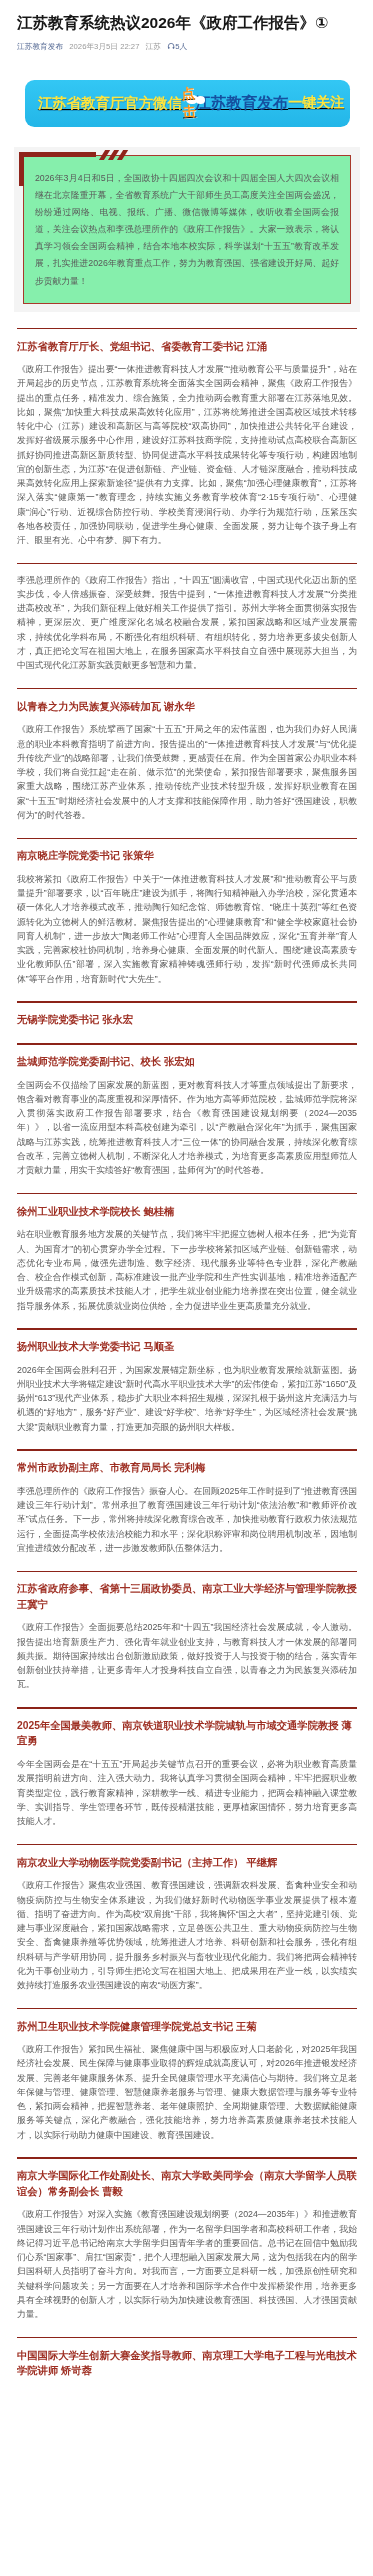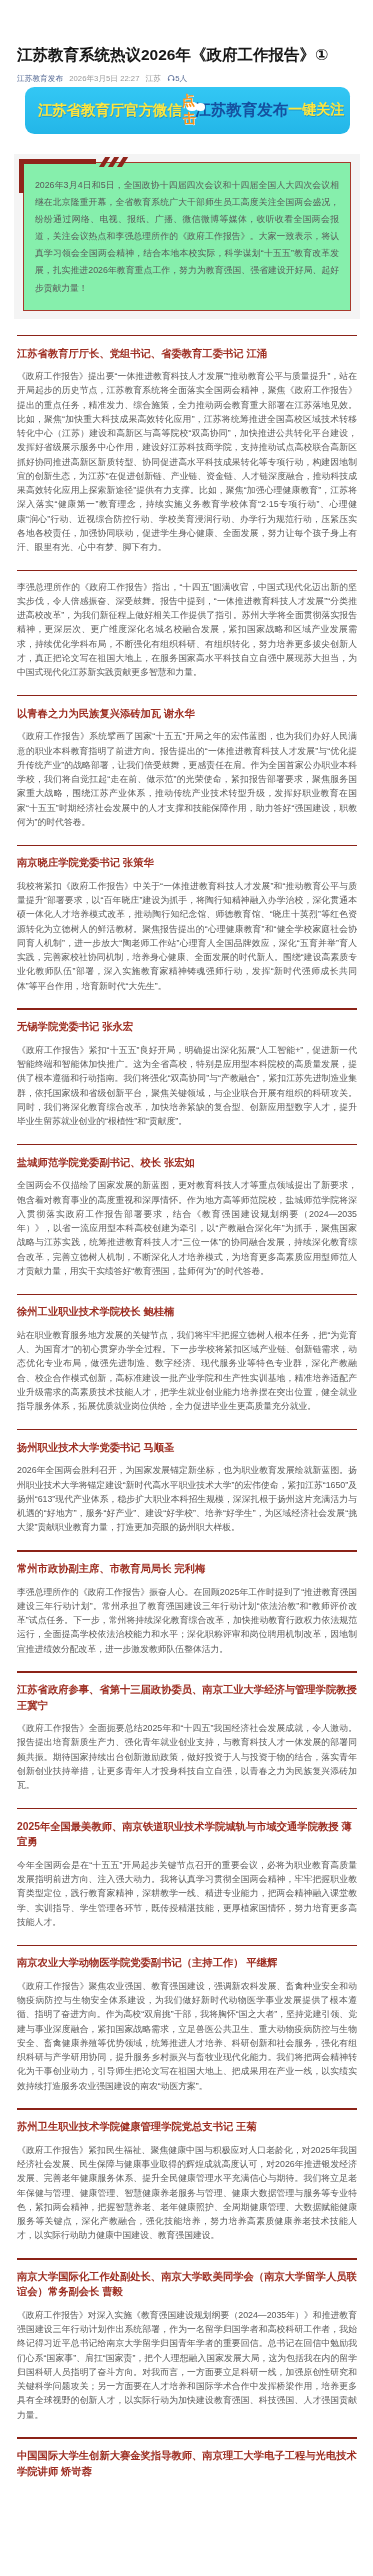--- a/index.html
+++ b/index.html
@@ -1,31 +1,31 @@
 <!DOCTYPE html>
 <html style="font-size:8.2px"><head>
 <meta charset="utf-8">
 <title>江苏教育系统热议2026年《政府工作报告》①</title>
 <style>
   html,body{margin:0;padding:0;background:#ffffff;}
   body{width:374px;font-family:"Liberation Sans","DejaVu Sans",sans-serif;-webkit-font-smoothing:antialiased;}
   .page{width:374px;background:#fff;overflow:hidden;}
 
   
-  .header{padding:13.4px 17px 0 17px;margin-top:32px;}
+  .header{padding:13.4px 17px 0 17px;}
   .title{font-size:15.5px;line-height:1.35;font-weight:bold;color:#171717;margin:0;}
   .meta{margin-top:7.2px;font-size:7.7px;color:#9b9b9b;display:flex;align-items:center;gap:6.2px;}
   .meta .account{color:#576b95;cursor:pointer;}
   .meta .listen{color:#576b95;display:inline-flex;align-items:center;gap:0;}
   .meta svg{display:block;}
 
   
-  .banner{margin:3px auto 0 auto;width:325px;height:47px;border-radius:9.3px;
+  .banner{margin:28px auto 0 auto;width:325px;height:47px;border-radius:9.3px;
     background:linear-gradient(180deg,#33c7f4 0%,#23b6e8 100%);
-    display:flex;align-items:center;justify-content:space-between;padding:0 13.4px;box-sizing:border-box;cursor:pointer;}
+    display:flex;align-items:center;justify-content:space-between;padding:0 13.4px;box-sizing:border-box;cursor:pointer;text-decoration:underline;}
   .banner .b-left{font-size:14.4px;font-weight:bold;color:#ffe53d;text-shadow:0.5px 1px 0 rgba(20,110,160,.45);white-space:nowrap;}
   .banner .b-click{font-size:13.4px;font-weight:bold;color:#ff9212;transform:rotate(-4deg);text-shadow:0.5px 0.5px 0 #ffffff;}
   .banner .b-account{font-size:15.5px;font-weight:bold;color:#15509f;white-space:nowrap;}
   .banner .b-follow{font-size:14px;font-weight:bold;color:#ffe53d;text-shadow:0.5px 1px 0 rgba(20,110,160,.45);white-space:nowrap;}
   .cloud{position:relative;width:30px;height:10.3px;background:#fff;border-radius:6.2px;margin-top:5.2px;}
   .cloud:before{content:"";position:absolute;left:4.6px;top:-5.7px;width:11.3px;height:9.3px;background:#fff;border-radius:50%;}
   .cloud:after{content:"";position:absolute;left:14px;top:-4.1px;width:8.8px;height:7.2px;background:#fff;border-radius:50%;}
 
   
   .intro-wrap{margin:20.6px 14.4px 0 14.4px;background:#f4f4f4;padding:8.2px;}
@@ -106,21 +106,20 @@
 
     <section>
       <hr class="sec-divider">
       <h2 class="sec-heading">南京晓庄学院党委书记 张策华</h2>
       <p class="sec-body">我校将紧扣《政府工作报告》中关于“一体推进教育科技人才发展”和“推动教育公平与质量提升”部署要求，以“百年晓庄”建设为抓手，将陶行知精神融入办学治校，深化贯通本硕一体化人才培养模式改革，推动陶行知纪念馆、师德教育馆、“晓庄十英烈”等红色资源转化为立德树人的鲜活教材。聚焦报告提出的“心理健康教育”和“健全学校家庭社会协同育人机制”，进一步放大“陶老师工作站”心理育人全国品牌效应，深化“五育并举”育人实践，完善家校社协同机制，培养身心健康、全面发展的时代新人。围绕“建设高素质专业化教师队伍”部署，深入实施教育家精神铸魂强师行动，发挥“新时代强师成长共同体”等平台作用，培育新时代“大先生”。</p>
     </section>
 
     <section>
       <hr class="sec-divider">
       <h2 class="sec-heading">无锡学院党委书记 张永宏</h2>
-      <p class="sec-body">《政府工作报告》紧扣“十五五”良好开局，明确提出深化拓展“人工智能+”，促进新一代智能终端和智能体加快推广。这为全省高校，特别是应用型本科院校的高质量发展，提供了根本遵循和行动指南。我们将强化“双高协同”与“产教融合”，紧扣江苏先进制造业集群，依托国家级和省级创新平台，聚焦关键领域，与企业联合开展有组织的科研攻关。同时，我们将深化教育综合改革，加快培养紧缺的复合型、创新应用型数字人才，提升毕业生留苏就业创业的“根植性”和“贡献度”。</p>
     </section>
 
     <section>
       <hr class="sec-divider">
       <h2 class="sec-heading">盐城师范学院党委副书记、校长 张宏如</h2>
       <p class="sec-body">全国两会不仅描绘了国家发展的新蓝图，更对教育科技人才等重点领域提出了新要求，饱含着对教育事业的高度重视和深厚情怀。作为地方高等师范院校，盐城师范学院将深入贯彻落实政府工作报告部署要求，结合《教育强国建设规划纲要（2024—2035年）》，以省一流应用型本科高校创建为牵引，以“产教融合深化年”为抓手，聚焦国家战略与江苏实践，统筹推进教育科技人才“三位一体”的协同融合发展，持续深化教育综合改革，完善立德树人机制，不断深化人才培养模式，为培育更多高素质应用型师范人才贡献力量，用实干实绩答好“教育强国，盐师何为”的时代答卷。</p>
     </section>
 
     <section>
       <hr class="sec-divider">

